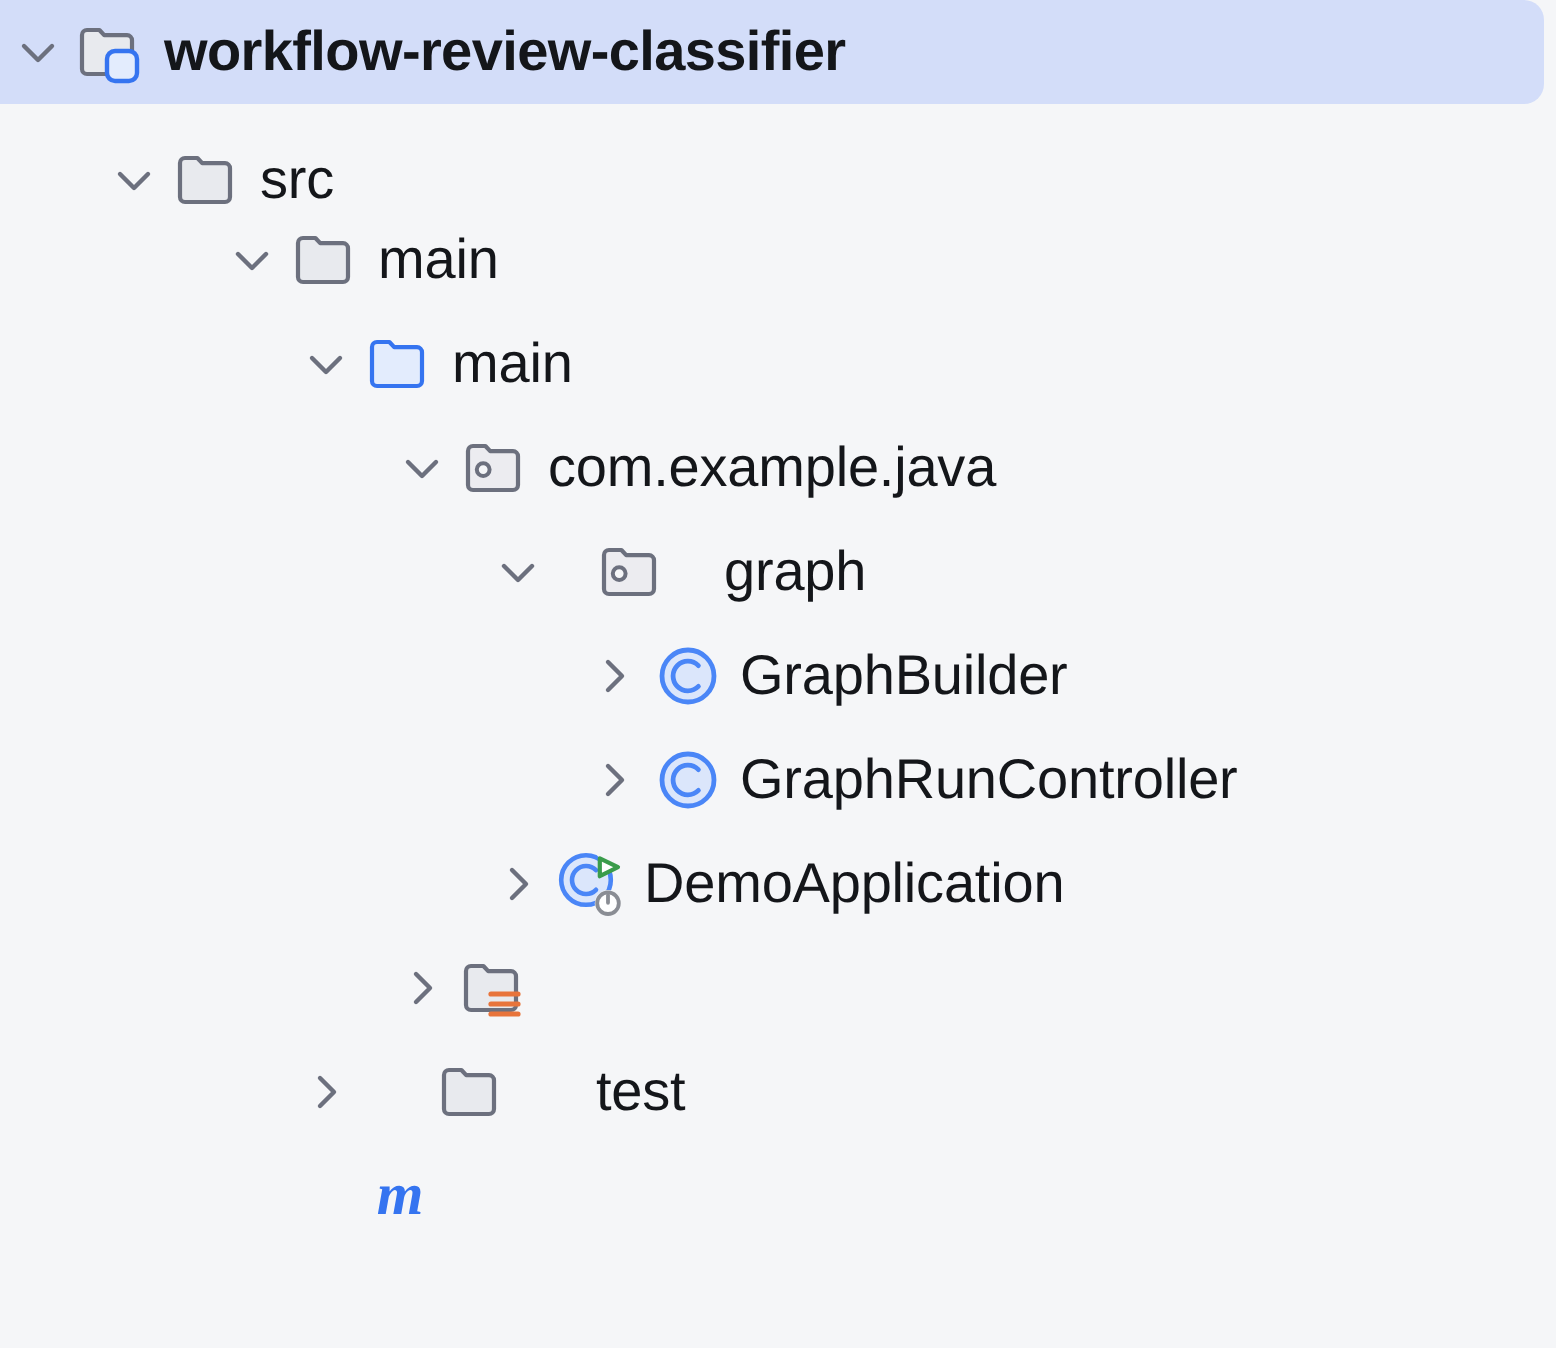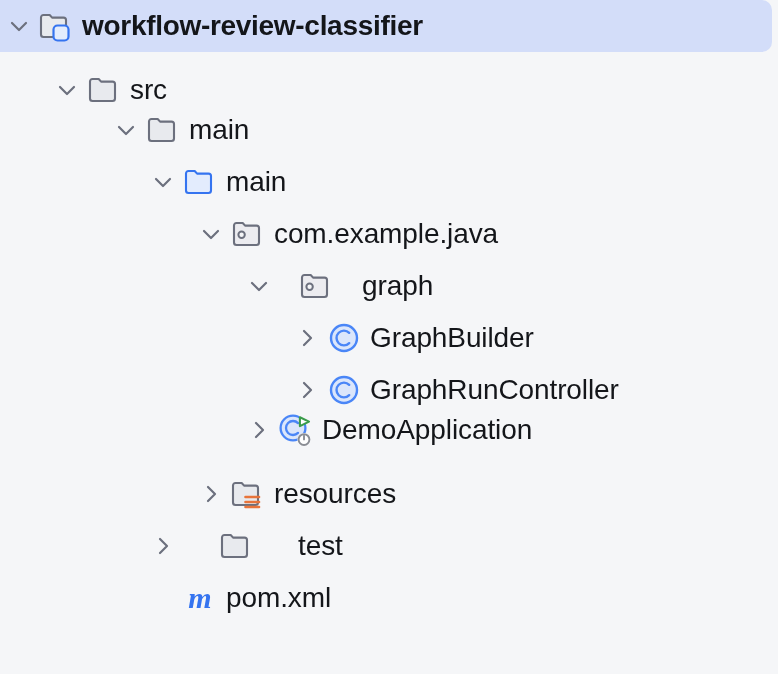--- a/index.html
+++ b/index.html
@@ -217,21 +217,21 @@
         </span>
         <span class="icon">
           <svg width="34" height="34" viewBox="0 0 34 34">
             <circle cx="17" cy="17" r="13" fill="#dbe6fb" stroke="#4a86f7" stroke-width="2.4"></circle>
             <path d="M22.2 11.8a7.4 7.4 0 1 0 0 10.4" fill="none" stroke="#4a86f7" stroke-width="2.4" stroke-linecap="round"></path>
           </svg>
         </span>
         <span class="label">GraphBuilder</span>
       </div>
     </div>
-    <div class="row" style="top: 404px;">
+    <div class="row" style="top: 416px;">
       <div class="row-inner" style="margin-left: 242px;">
         <span class="twisty">
           <svg width="22" height="22" viewBox="0 0 22 22">
             <path d="M8 4l7 7-7 7" fill="none" stroke="#6c707e" stroke-width="2.2" stroke-linecap="round" stroke-linejoin="round"></path>
           </svg>
         </span>
         <span class="icon">
           <svg width="38" height="38" viewBox="0 0 38 38">
             <circle cx="16" cy="17" r="12.4" fill="#dbe6fb" stroke="#4a86f7" stroke-width="2.3"></circle>
             <path d="M21 12.1a7 7 0 1 0 0 9.8" fill="none" stroke="#4a86f7" stroke-width="2.3" stroke-linecap="round"></path>
@@ -255,21 +255,20 @@
         <span class="icon">
           <svg width="36" height="34" viewBox="0 0 36 34">
             <path d="M3 8.5a2.5 2.5 0 0 1 2.5-2.5h6.2l2.4 2.6h11.4a2.5 2.5 0 0 1 2.5 2.5v14.4a2.5 2.5 0 0 1-2.5 2.5H5.5A2.5 2.5 0 0 1 3 25.5z" fill="#e8eaee" stroke="#6c707e" stroke-width="2.1" stroke-linejoin="round"></path>
             <g stroke="#e8743b" stroke-width="2.6" stroke-linecap="round">
               <line x1="15.5" y1="20" x2="29" y2="20"></line>
               <line x1="15.5" y1="25" x2="29" y2="25"></line>
               <line x1="15.5" y1="30" x2="29" y2="30"></line>
             </g>
           </svg>
         </span>
-        <span class="label">resources</span>
       </div>
     </div>
     <div class="row" style="top: 520px;">
       <div class="row-inner" style="margin-left: 146px; gap: 36px;">
         <span class="twisty">
           <svg width="22" height="22" viewBox="0 0 22 22">
             <path d="M8 4l7 7-7 7" fill="none" stroke="#6c707e" stroke-width="2.2" stroke-linecap="round" stroke-linejoin="round"></path>
           </svg>
         </span>
         <span class="icon">
@@ -279,16 +278,15 @@
         </span>
         <span class="label">test</span>
       </div>
     </div>
     <div class="row" style="top: 572px;">
       <div class="row-inner" style="margin-left: 146px;">
         <span class="twisty empty"></span>
         <span class="icon">
           <span class="maven-m">m</span>
         </span>
-        <span class="label">pom.xml</span>
       </div>
     </div>
   </div>
 
 </body></html>

